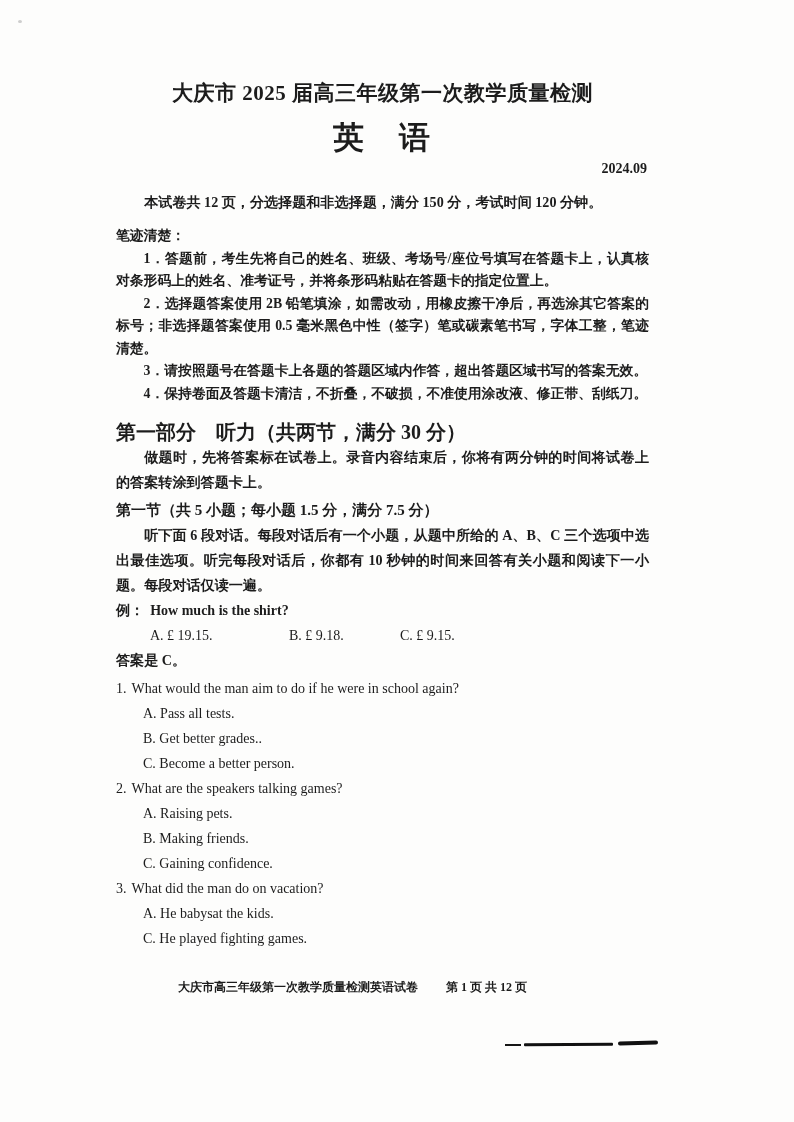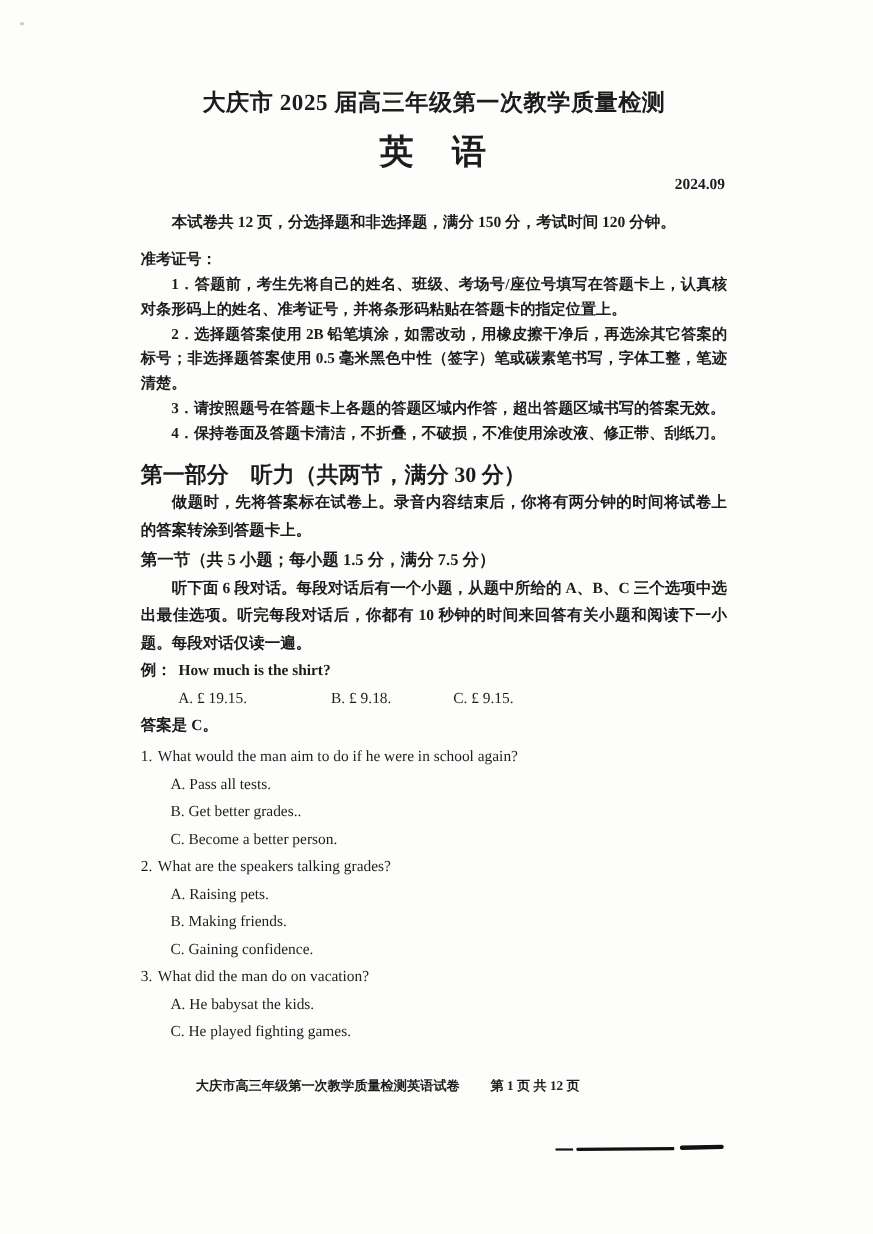--- a/index.html
+++ b/index.html
@@ -1,21 +1,21 @@
 <!DOCTYPE html>
 <html><head>
 <meta charset="utf-8">
 <style>
   html,body { margin:0; padding:0; background:#ffffff; }
   .page {
     position:relative; width:794px; height:1122px;
     background:#fdfdfc; color:#1c1c1c; overflow:hidden;
     font-family:"Liberation Serif", serif;
   }
-  .content { position:absolute; left:128px; top:80px; width:533px; }
+  .content { position:absolute; left:116px; top:80px; width:533px; }
 
   .cn { font-weight:700; }
 
   .title { margin:0; font-size:21px; line-height:26px; text-align:center; letter-spacing:0.5px; }
   .subject { margin-top:12px; font-size:31px; line-height:40px; text-align:center; letter-spacing:2px; }
   .date { margin-top:2px; font-size:14px; line-height:18px; text-align:right; padding-right:2px; }
 
   .intro { margin:13px 0 0 0; font-size:14.1px; line-height:22px; text-indent:2em; text-align:justify; }
 
   .notice-heading { margin-top:12px; font-size:13.8px; line-height:22.5px; }
@@ -54,21 +54,21 @@
 
 <div class="page">
   <div class="content">
 
     <h1 class="title cn">大庆市 2025 届高三年级第一次教学质量检测</h1>
     <div class="subject cn">英　语</div>
     <div class="date cn">2024.09</div>
 
     <p class="intro cn">本试卷共 12 页，分选择题和非选择题，满分 150 分，考试时间 120 分钟。</p>
 
-    <div class="notice-heading cn">准考证号：</div>
+    <div class="notice-heading cn">笔迹清楚：</div>
     <p class="notice-item cn">1．答题前，考生先将自己的姓名、班级、考场号/座位号填写在答题卡上，认真核对条形码上的姓名、准考证号，并将条形码粘贴在答题卡的指定位置上。</p>
     <p class="notice-item cn">2．选择题答案使用 2B 铅笔填涂，如需改动，用橡皮擦干净后，再选涂其它答案的标号；非选择题答案使用 0.5 毫米黑色中性（签字）笔或碳素笔书写，字体工整，笔迹清楚。</p>
     <p class="notice-item cn">3．请按照题号在答题卡上各题的答题区域内作答，超出答题区域书写的答案无效。</p>
     <p class="notice-item cn">4．保持卷面及答题卡清洁，不折叠，不破损，不准使用涂改液、修正带、刮纸刀。</p>
 
     <h2 class="part-heading cn">第一部分　听力（共两节，满分 30 分）</h2>
     <p class="body-para cn">做题时，先将答案标在试卷上。录音内容结束后，你将有两分钟的时间将试卷上的答案转涂到答题卡上。</p>
 
     <h3 class="sec-heading cn">第一节（共 5 小题；每小题 1.5 分，满分 7.5 分）</h3>
     <p class="body-para cn">听下面 6 段对话。每段对话后有一个小题，从题中所给的 A、B、C 三个选项中选出最佳选项。听完每段对话后，你都有 10 秒钟的时间来回答有关小题和阅读下一小题。每段对话仅读一遍。</p>
@@ -84,21 +84,21 @@
     <div class="questions">
 
       <div class="q-line">
         <span class="q-num">1.</span><span>What would the man aim to do if he were in school again?</span>
       </div>
       <div class="opt-line">A. Pass all tests.</div>
       <div class="opt-line">B. Get better grades..</div>
       <div class="opt-line">C. Become a better person.</div>
 
       <div class="q-line">
-        <span class="q-num">2.</span><span>What are the speakers talking grades?</span>
+        <span class="q-num">2.</span><span>What are the speakers talking games?</span>
       </div>
       <div class="opt-line">A. Raising pets.</div>
       <div class="opt-line">B. Making friends.</div>
       <div class="opt-line">C. Gaining confidence.</div>
 
       <div class="q-line">
         <span class="q-num">3.</span><span>What did the man do on vacation?</span>
       </div>
       <div class="opt-line">A. He babysat the kids.</div>
       <div class="opt-line">C. He played fighting games.</div>

